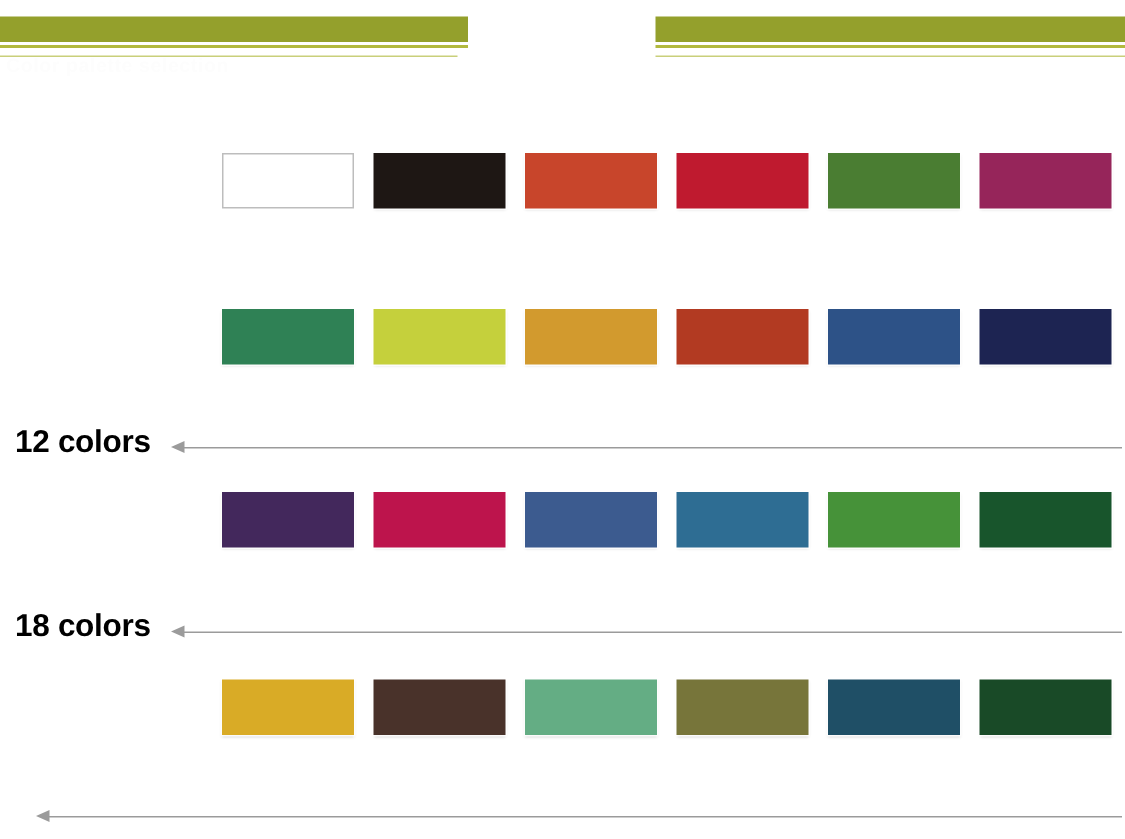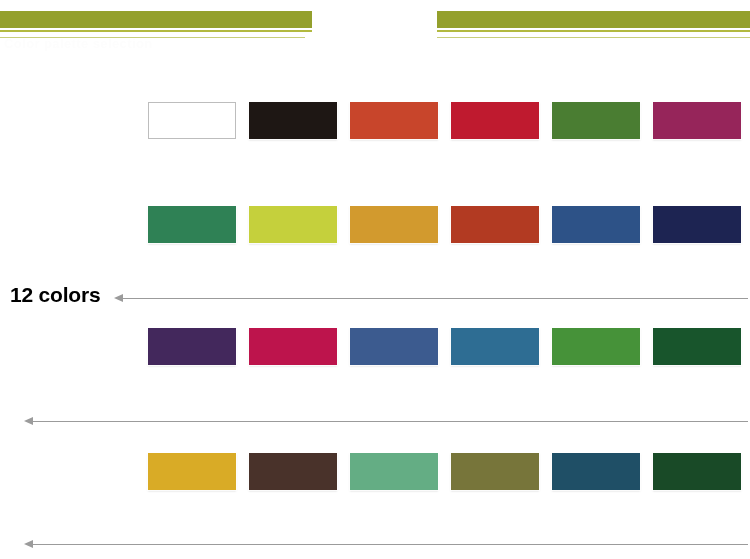--- a/index.html
+++ b/index.html
@@ -174,20 +174,21 @@
   <div class="swatch-row" id="row-3">
     <div class="swatch" style="background: rgb(67, 40, 92);"></div>
     <div class="swatch" style="background: rgb(189, 20, 76);"></div>
     <div class="swatch" style="background: rgb(60, 91, 143);"></div>
     <div class="swatch" style="background: rgb(46, 109, 147);"></div>
     <div class="swatch" style="background: rgb(70, 146, 57);"></div>
     <div class="swatch" style="background: rgb(24, 85, 44);"></div>
   </div>
 
   <div class="annotation" id="annotation-18">
+    <span class="annotation-label">18 colors</span>
     <span class="leader">
       <span class="leader-arrow" style="border-right-color: rgb(155, 155, 155);"></span>
       <span class="leader-line" style="background: rgb(155, 155, 155);"></span>
     </span>
   </div>
 
   <div class="swatch-row" id="row-4">
     <div class="swatch" style="background: rgb(217, 171, 38);"></div>
     <div class="swatch" style="background: rgb(73, 50, 42);"></div>
     <div class="swatch" style="background: rgb(100, 173, 132);"></div>

